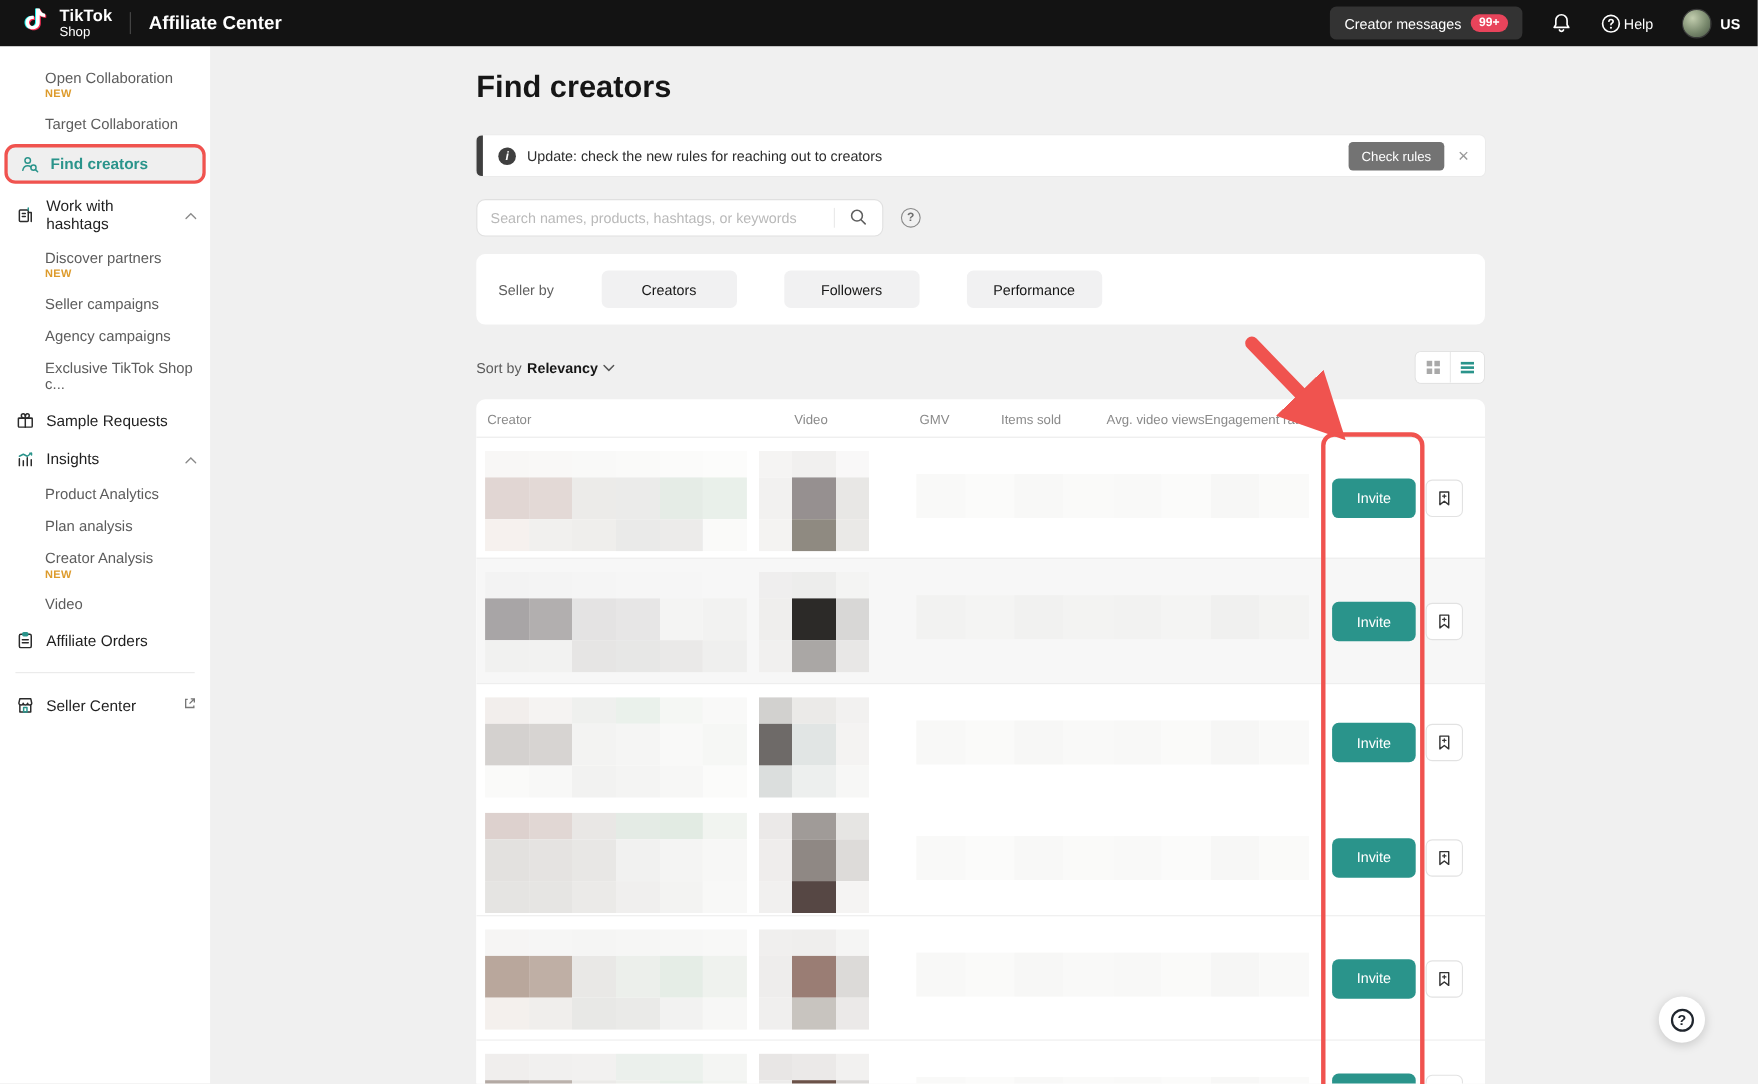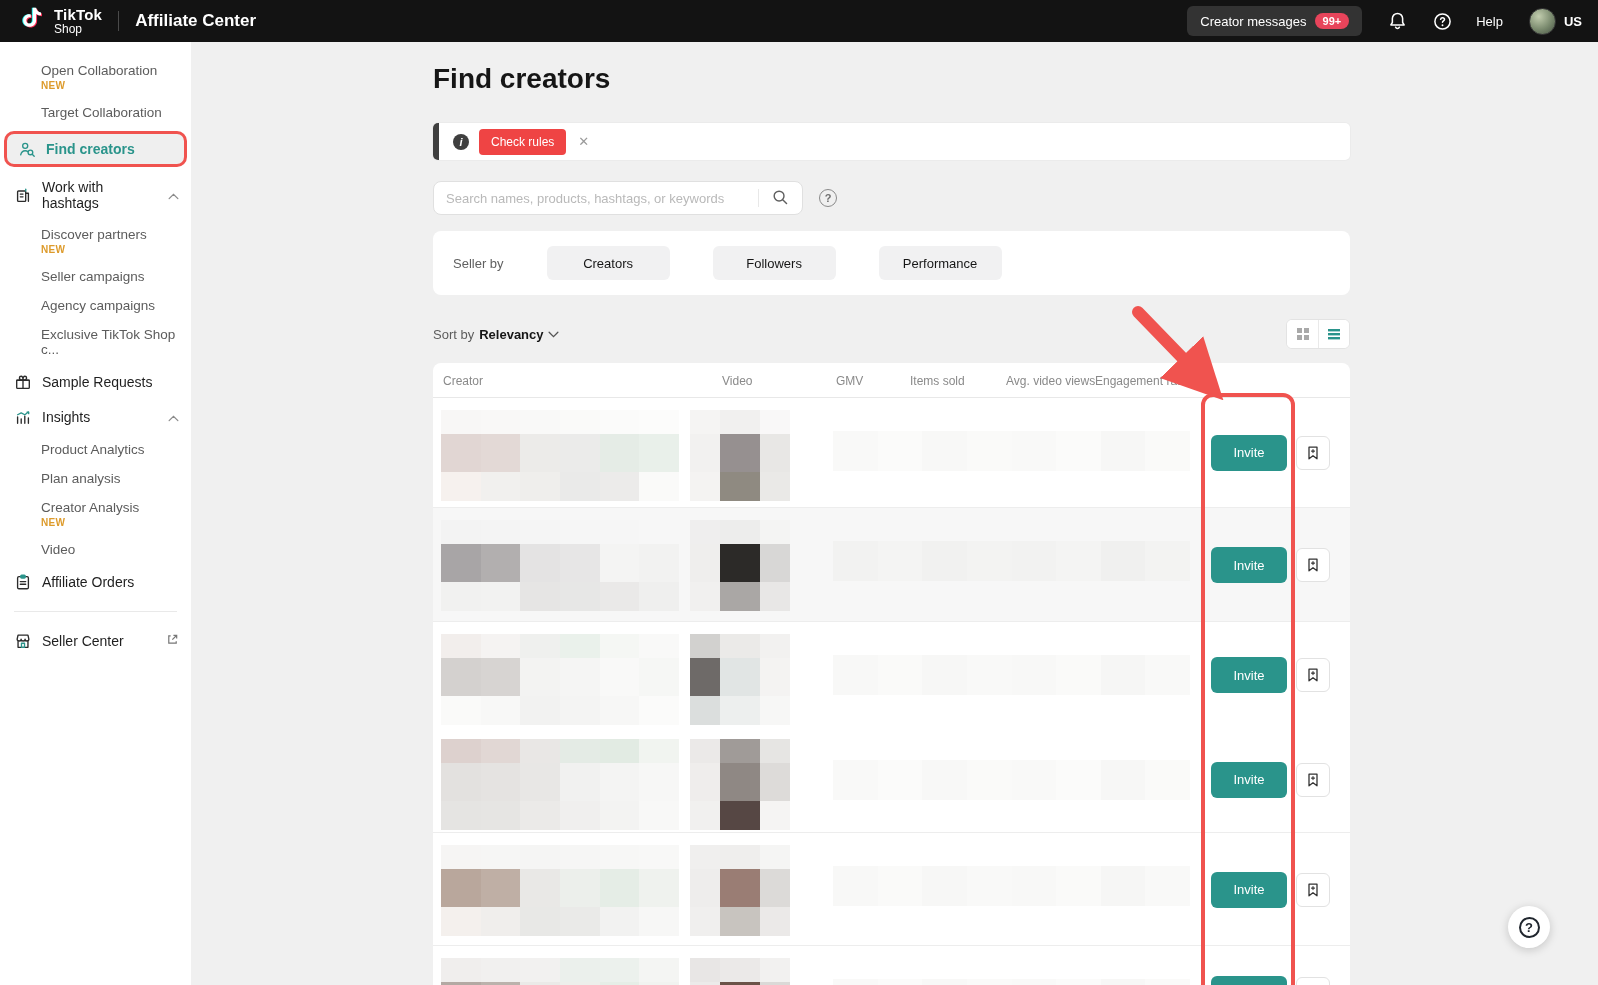--- a/index.html
+++ b/index.html
@@ -9,21 +9,21 @@
   .topbar { height:42px; background:#131313; display:flex; align-items:center; padding:0 16px; color:#fff; position:relative; z-index:20; }
   .brand { display:flex; align-items:center; gap:8px; }
   .brand-text { line-height:1.05; }
   .brand-l1 { font-size:15px; font-weight:700; letter-spacing:.2px; }
   .brand-l2 { font-size:12px; font-weight:400; }
   .topbar-divider { width:1px; height:20px; background:#4a4a4a; margin:0 16px; }
   .app-title { font-size:17px; font-weight:600; }
   .topbar-right { margin-left:auto; display:flex; align-items:center; gap:26px; }
   .msg-pill { display:flex; align-items:center; gap:8px; background:#333; border-radius:6px; padding:7px 13px; font-size:13px; cursor:pointer; }
   .msg-badge { background:#e8445b; color:#fff; font-size:11px; font-weight:700; border-radius:10px; padding:2px 8px; }
-  .icon-btn { display:flex; align-items:center; gap:24px; font-size:13px; cursor:pointer; }
+  .icon-btn { display:flex; align-items:center; gap:2px; font-size:13px; cursor:pointer; }
   .user-chip { display:flex; align-items:center; gap:8px; font-size:13px; font-weight:600; }
   .avatar { width:27px; height:27px; border-radius:50%; background:radial-gradient(circle at 35% 30%, #c2cdae, #7a8a6e 55%, #4b5847 95%); border:1px solid #3a3a3a; }
 
   
   .layout { display:flex; height:943px; }
   .sidebar { width:191px; background:#fff; padding:14px 0 0 0; flex:none; overflow:hidden; }
   .side-item { display:flex; align-items:center; gap:10px; padding:8px 12px 8px 14px; font-size:14px; color:#1f1f1f; cursor:pointer; margin:1px 0; }
   .side-item .grow { flex:1 1 auto; }
   .side-sub { padding:7px 12px 7px 41px; font-size:13.5px; color:#5c5c5c; cursor:pointer; }
   .side-sub .newline { display:block; }
@@ -36,21 +36,21 @@
 
   
   .main { flex:1; position:relative; }
   .content { width:917px; margin-left:242px; padding-top:21px; }
   .page-title { font-size:28px; font-weight:700; margin-bottom:28px; }
 
   .banner { background:#fff; border-radius:5px; height:37px; display:flex; align-items:center; overflow:hidden; box-shadow:0 0 0 1px rgba(0,0,0,0.02); }
   .banner-stripe { width:6px; align-self:stretch; background:#3f3f3f; flex:none; }
   .banner-info { width:16px; height:16px; border-radius:50%; background:#3f3f3f; color:#fff; font-size:11px; font-weight:700; display:flex; align-items:center; justify-content:center; margin:0 10px 0 14px; font-style:italic; flex:none; }
   .banner-text { font-size:13px; color:#2c2c2c; flex:1; }
-  .check-rules-btn { background:#ef4444; color:#fff; border:none; font-size:12px; padding:6px 12px; border-radius:4px; cursor:pointer; font-family:inherit; }
+  .check-rules-btn { background:#737373; color:#fff; border:none; font-size:12px; padding:6px 12px; border-radius:4px; cursor:pointer; font-family:inherit; }
   .banner-close { color:#9a9a9a; font-size:13px; margin:0 14px 0 12px; cursor:pointer; }
 
   .search-row { display:flex; align-items:center; gap:16px; margin-top:21px; }
   .search-wrap { position:relative; width:370px; }
   .search-input { width:100%; height:34px; border:1px solid #e0e0e0; border-radius:8px; background:#fff; padding:0 64px 0 12px; font-size:13px; color:#333; font-family:inherit; outline:none; }
   .search-input::placeholder { color:#b9b9b9; }
   .search-sep { position:absolute; right:44px; top:8px; width:1px; height:18px; background:#e8e8e8; }
   .search-icon { position:absolute; right:14px; top:8px; cursor:pointer; }
   .qmark { width:18px; height:18px; border:1.5px solid #8a8a8a; border-radius:50%; color:#6f6f6f; font-size:11px; font-weight:700; display:flex; align-items:center; justify-content:center; cursor:pointer; }
 
@@ -245,20 +245,21 @@
       </nav>
   </aside>
 
   <main class="main">
     <div class="content">
       <h1 class="page-title">Find creators</h1>
 
       <div class="banner">
         <div class="banner-stripe"></div>
         <div class="banner-info">i</div>
+        <div class="banner-text">Update: check the new rules for reaching out to creators</div>
         <button class="check-rules-btn">Check rules</button>
         <span class="banner-close">✕</span>
       </div>
 
       <div class="search-row">
         <div class="search-wrap">
           <input class="search-input" type="text" placeholder="Search names, products, hashtags, or keywords" style="">
           <span class="search-sep"></span>
           <span class="search-icon">
             <svg width="17" height="17" viewBox="0 0 18 18">

